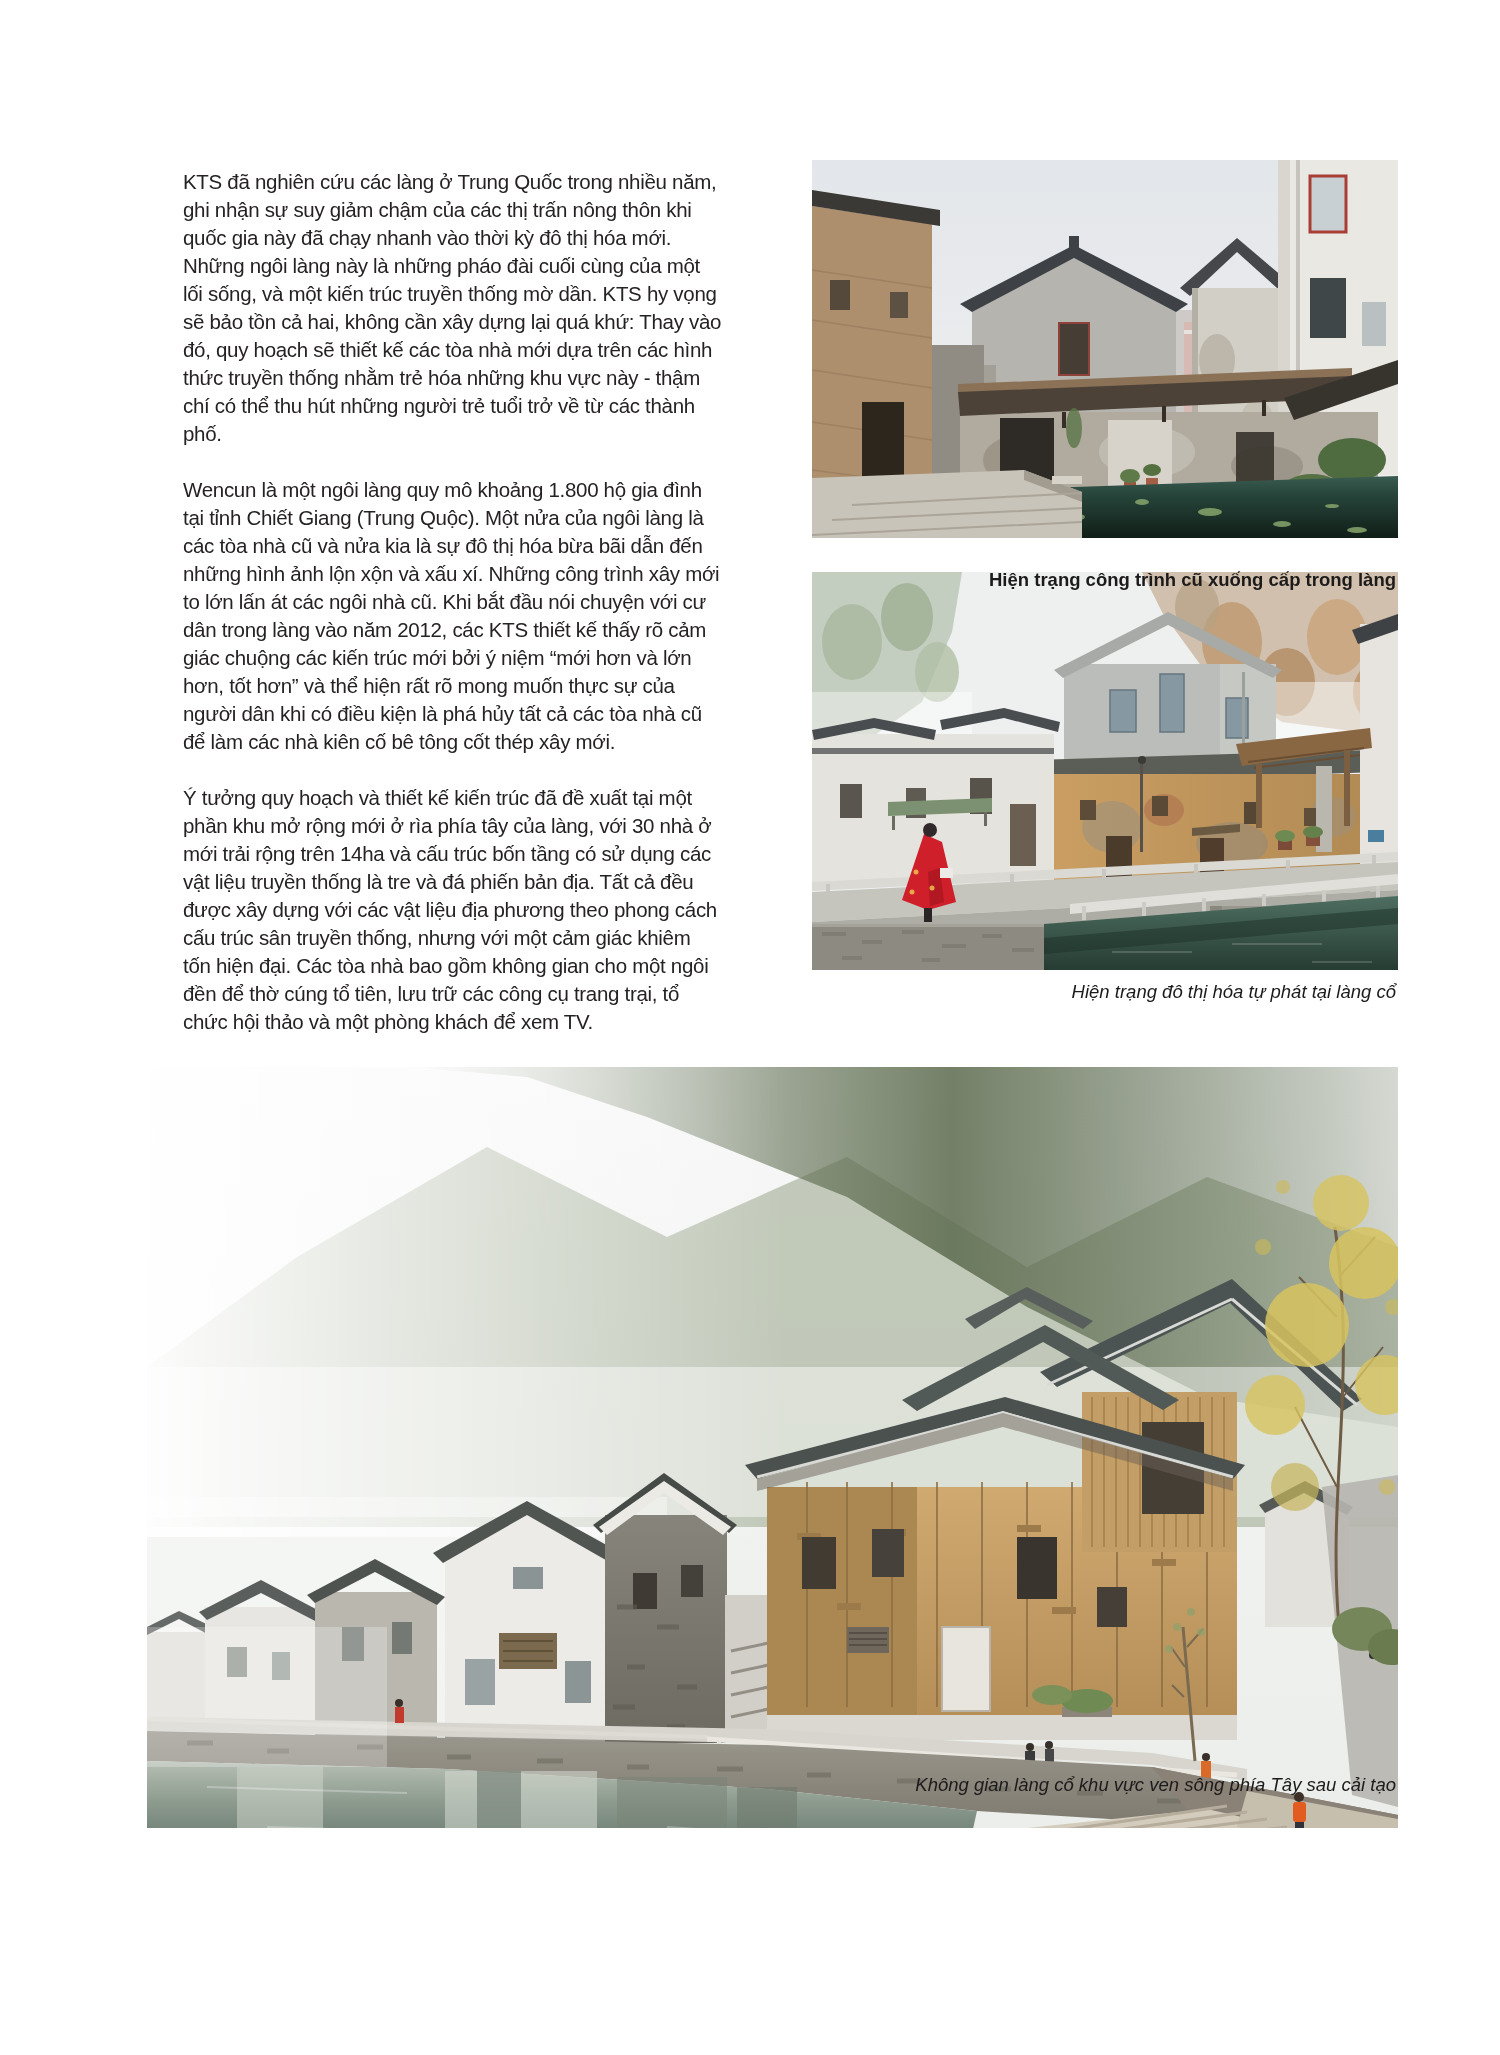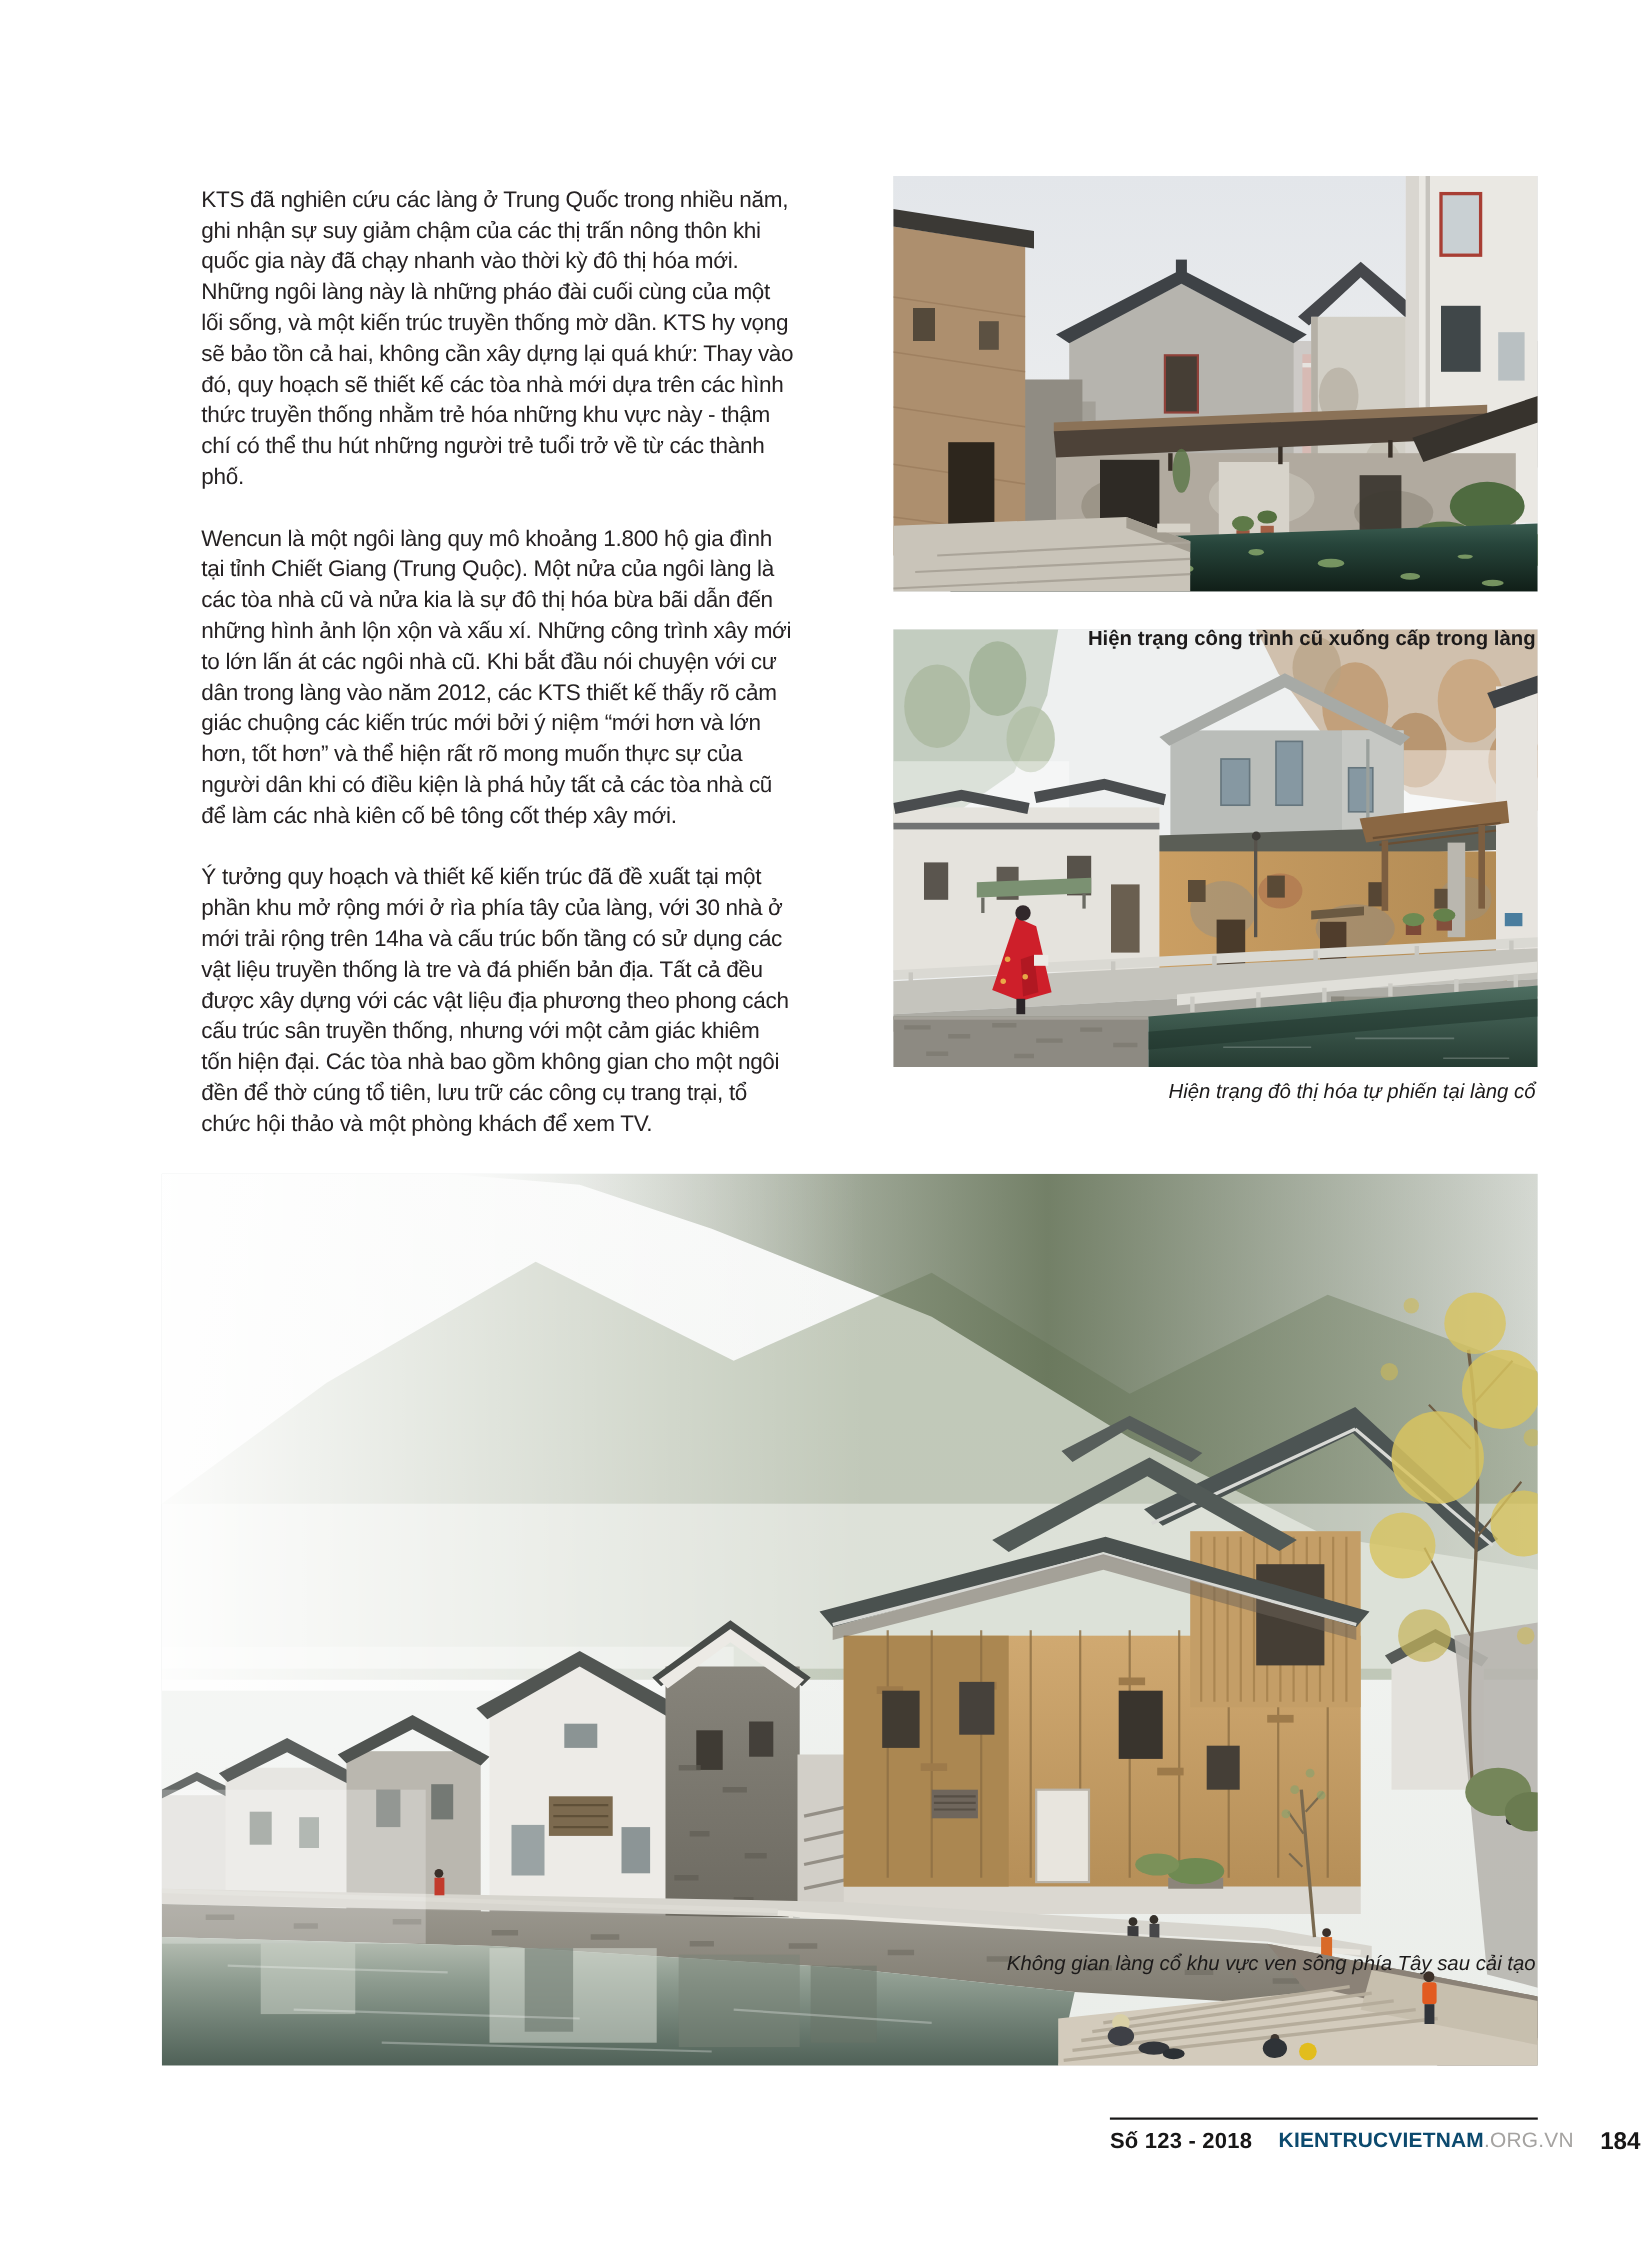--- a/index.html
+++ b/index.html
@@ -1,17 +1,17 @@
 <!DOCTYPE html>
 <html><head>
 <meta charset="utf-8">
 <style>
   html,body { margin:0; padding:0; background:#ffffff; }
   .page {
-    position:relative; width:1500px; height:2055px; background:#ffffff;
+    position:relative; width:1500px; height:1828px; background:#ffffff;
     font-family:"Liberation Sans", sans-serif; overflow:hidden;
   }
   .text-col {
     position:absolute; left:183px; top:168px; width:540px; z-index:2;
     font-size:20.5px; line-height:28px; letter-spacing:-0.3px; color:#262223;
     text-align:left;
   }
   .text-col p { margin:0 0 28px 0; }
   .photo { position:absolute; margin:0; padding:0; overflow:hidden; background:#e9ebec; }
   #photo1 { left:812px; top:160px;  width:586px;  height:378px; }
@@ -275,21 +275,21 @@
         <polygon points="116,300 128,296 132,330 118,334" fill="#a5161f" opacity="0.7"></polygon>
         <circle cx="118" cy="258" r="7" fill="#31282b"></circle>
         <rect x="128" y="296" width="13" height="10" fill="#eceae6"></rect>
         <rect x="112" y="336" width="8" height="14" fill="#2a2427"></rect>
         <circle cx="104" cy="300" r="2.5" fill="#f0c14e" opacity="0.85"></circle>
         <circle cx="120" cy="316" r="2.5" fill="#f0c14e" opacity="0.85"></circle>
         <circle cx="100" cy="320" r="2.5" fill="#f0c14e" opacity="0.85"></circle>
       </g>
     </svg>
   </figure>
-  <div class="caption caption-italic" id="cap2">Hiện trạng đô thị hóa tự phiến tại làng cổ</div>
+  <div class="caption caption-italic" id="cap2">Hiện trạng đô thị hóa tự phát tại làng cổ</div>
 
   <figure class="photo" id="photo3">
     <svg viewBox="0 0 1251 811" preserveAspectRatio="none">
       <defs>
         <linearGradient id="p3sky" x1="0" y1="0" x2="0" y2="1">
           <stop offset="0" stop-color="#f7f8f7"></stop>
             <stop offset="1" stop-color="#eaede9"></stop>
         </linearGradient>
         <linearGradient id="p3m2" x1="0" y1="0" x2="1" y2="0">
           <stop offset="0" stop-color="#5c6b4e" stop-opacity="0"></stop>

